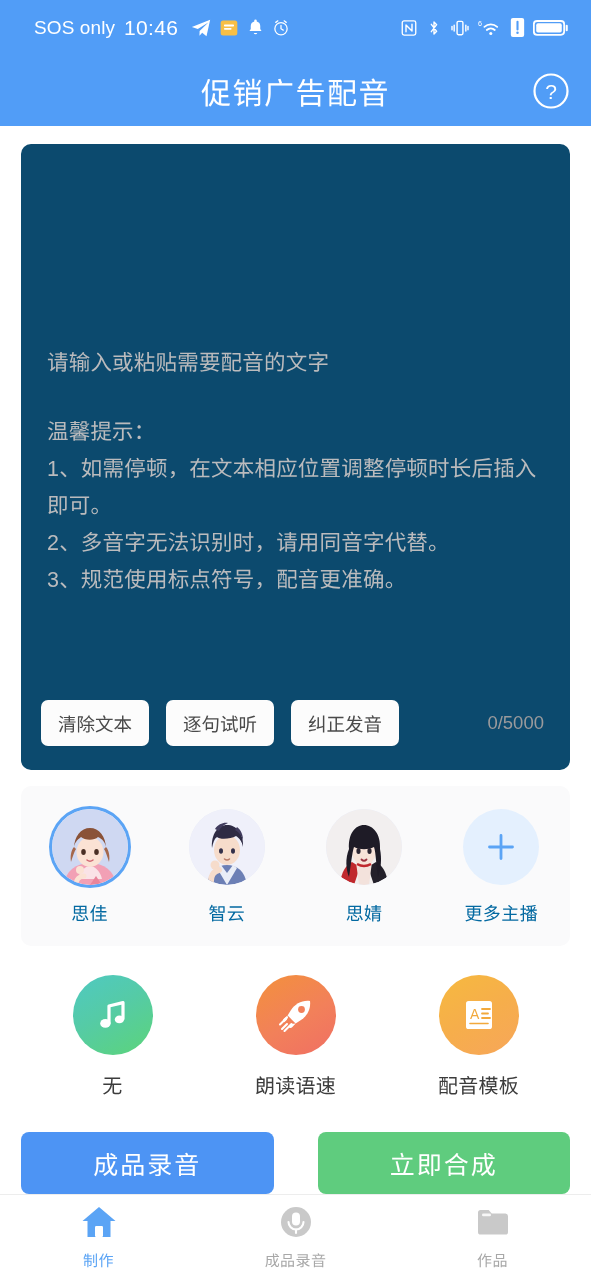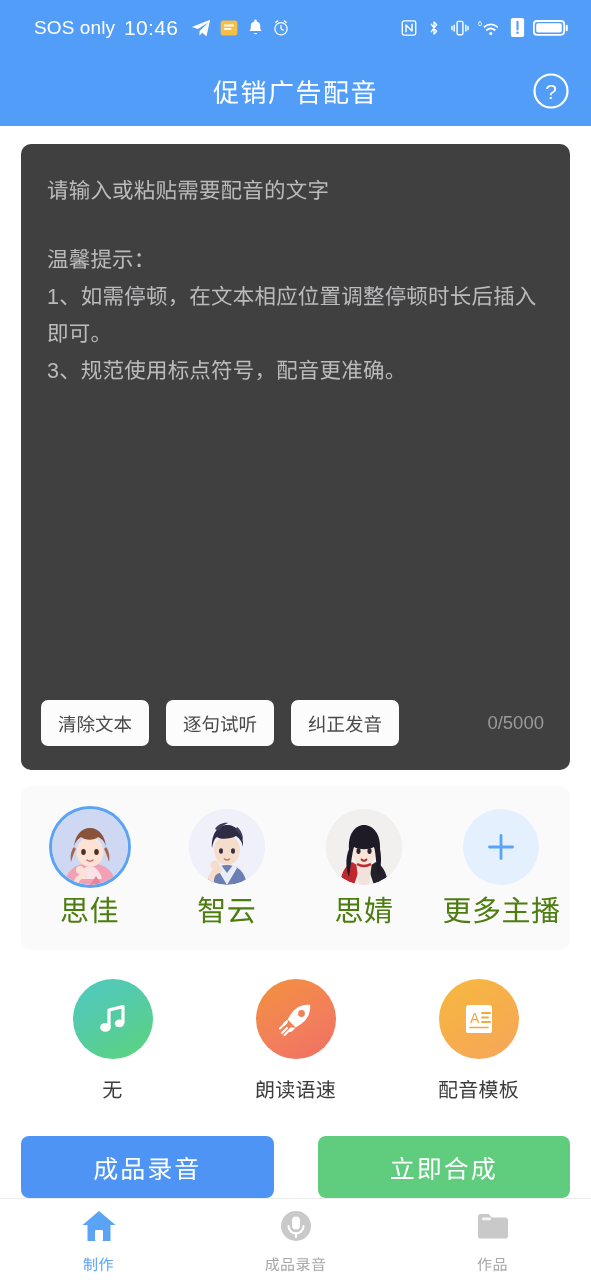--- a/index.html
+++ b/index.html
@@ -23,34 +23,34 @@
   .sb-right { display:flex; align-items:center; gap:8px; }
   .sb-ic { display:inline-flex; align-items:center; justify-content:center; }
   .sb-ic svg { display:block; }
   .tg-ic { margin-left:5px; }
 
   
   .titlebar {
     height:71px; background:#519DF7; position:relative;
     display:flex; align-items:center; justify-content:center; flex:none;
   }
-  .title-text { color:#fff; font-size:26px; letter-spacing:1.5px; }
+  .title-text { color:#fff; font-size:30px; letter-spacing:1.5px; }
   .help-btn {
     position:absolute; right:21px; top:50%; transform:translateY(-50%);
     width:38px; height:38px; cursor:pointer;
   }
 
   
   .content { flex:1 1 auto; background:#fff; padding:0; position:relative; }
 
   
   .text-card {
-    margin:18px 21px 0 21px; background:#404040; border-radius:10px;
+    margin:18px 21px 0 21px; background:#0c4a6e; border-radius:10px;
     height:626px; position:relative; padding:29px 26px 0 26px;
-    display:flex; flex-direction:column;
+    display:flex; flex-direction:column;justify-content:center;
   }
   .placeholder { color:#BBBBBD; font-size:21.5px; line-height:37px; letter-spacing:.2px; }
   .placeholder .gap { display:block; height:32px; }
   .tc-toolbar {
     position:absolute; left:20px; right:26px; bottom:24px;
     display:flex; align-items:center; gap:17px;
   }
   .chip {
     background:#FCFCFC; border-radius:7px; padding:10px 17px;
     font-size:18.5px; color:#4A4A4A; cursor:pointer; white-space:nowrap;
@@ -62,21 +62,21 @@
   .speaker-card {
     margin:16px 21px 0 21px; background:#FAFAFB; border-radius:10px;
     padding:23px 0 21px 0; display:flex; justify-content:space-around; align-items:flex-start;
   }
   .spk { width:118px; display:flex; flex-direction:column; align-items:center; cursor:pointer; }
   .spk-av {
     width:76px; height:76px; border-radius:50%; overflow:hidden; position:relative;
     background:#E9ECF7;
   }
   .spk.selected .spk-av { box-shadow:0 0 0 3px #5BA4F5; }
-  .spk-name { margin-top:2px; font-size:29px; color:#4d7c0f; letter-spacing:.5px; }
+  .spk-name { margin-top:14px; font-size:18px; color:#0369a1; letter-spacing:.5px; }
   .plus-circle {
     width:76px; height:76px; border-radius:50%; background:#E4F0FE;
     display:flex; align-items:center; justify-content:center;
   }
 
   
   .feature-row { margin:29px 21px 0 21px; display:flex; }
   .feat { flex:1; display:flex; flex-direction:column; align-items:center; cursor:pointer; }
   .feat-circle {
     width:80px; height:80px; border-radius:50%;
@@ -196,20 +196,21 @@
   </div>
 
   <div class="content">
 
     <div class="text-card">
       <div class="placeholder">
         <div>请输入或粘贴需要配音的文字</div>
         <span class="gap"></span>
         <div>温馨提示：</div>
         <div>1、如需停顿，在文本相应位置调整停顿时长后插入即可。</div>
+        <div>2、多音字无法识别时，请用同音字代替。</div>
         <div>3、规范使用标点符号，配音更准确。</div>
       </div>
 
       <div class="tc-toolbar">
         <div class="chip">清除文本</div>
         <div class="chip">逐句试听</div>
         <div class="chip">纠正发音</div>
         <div class="counter">0/5000</div>
       </div>
     </div>

